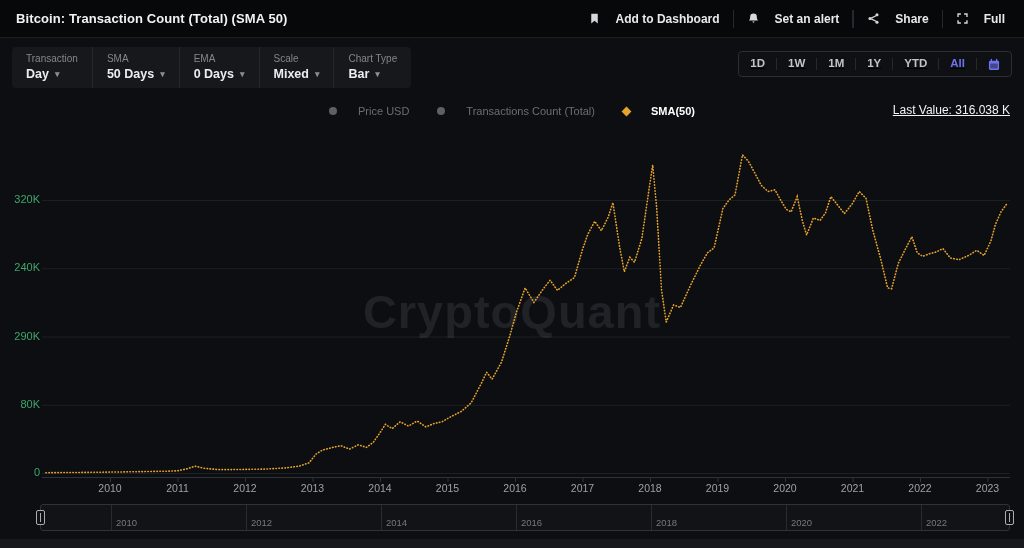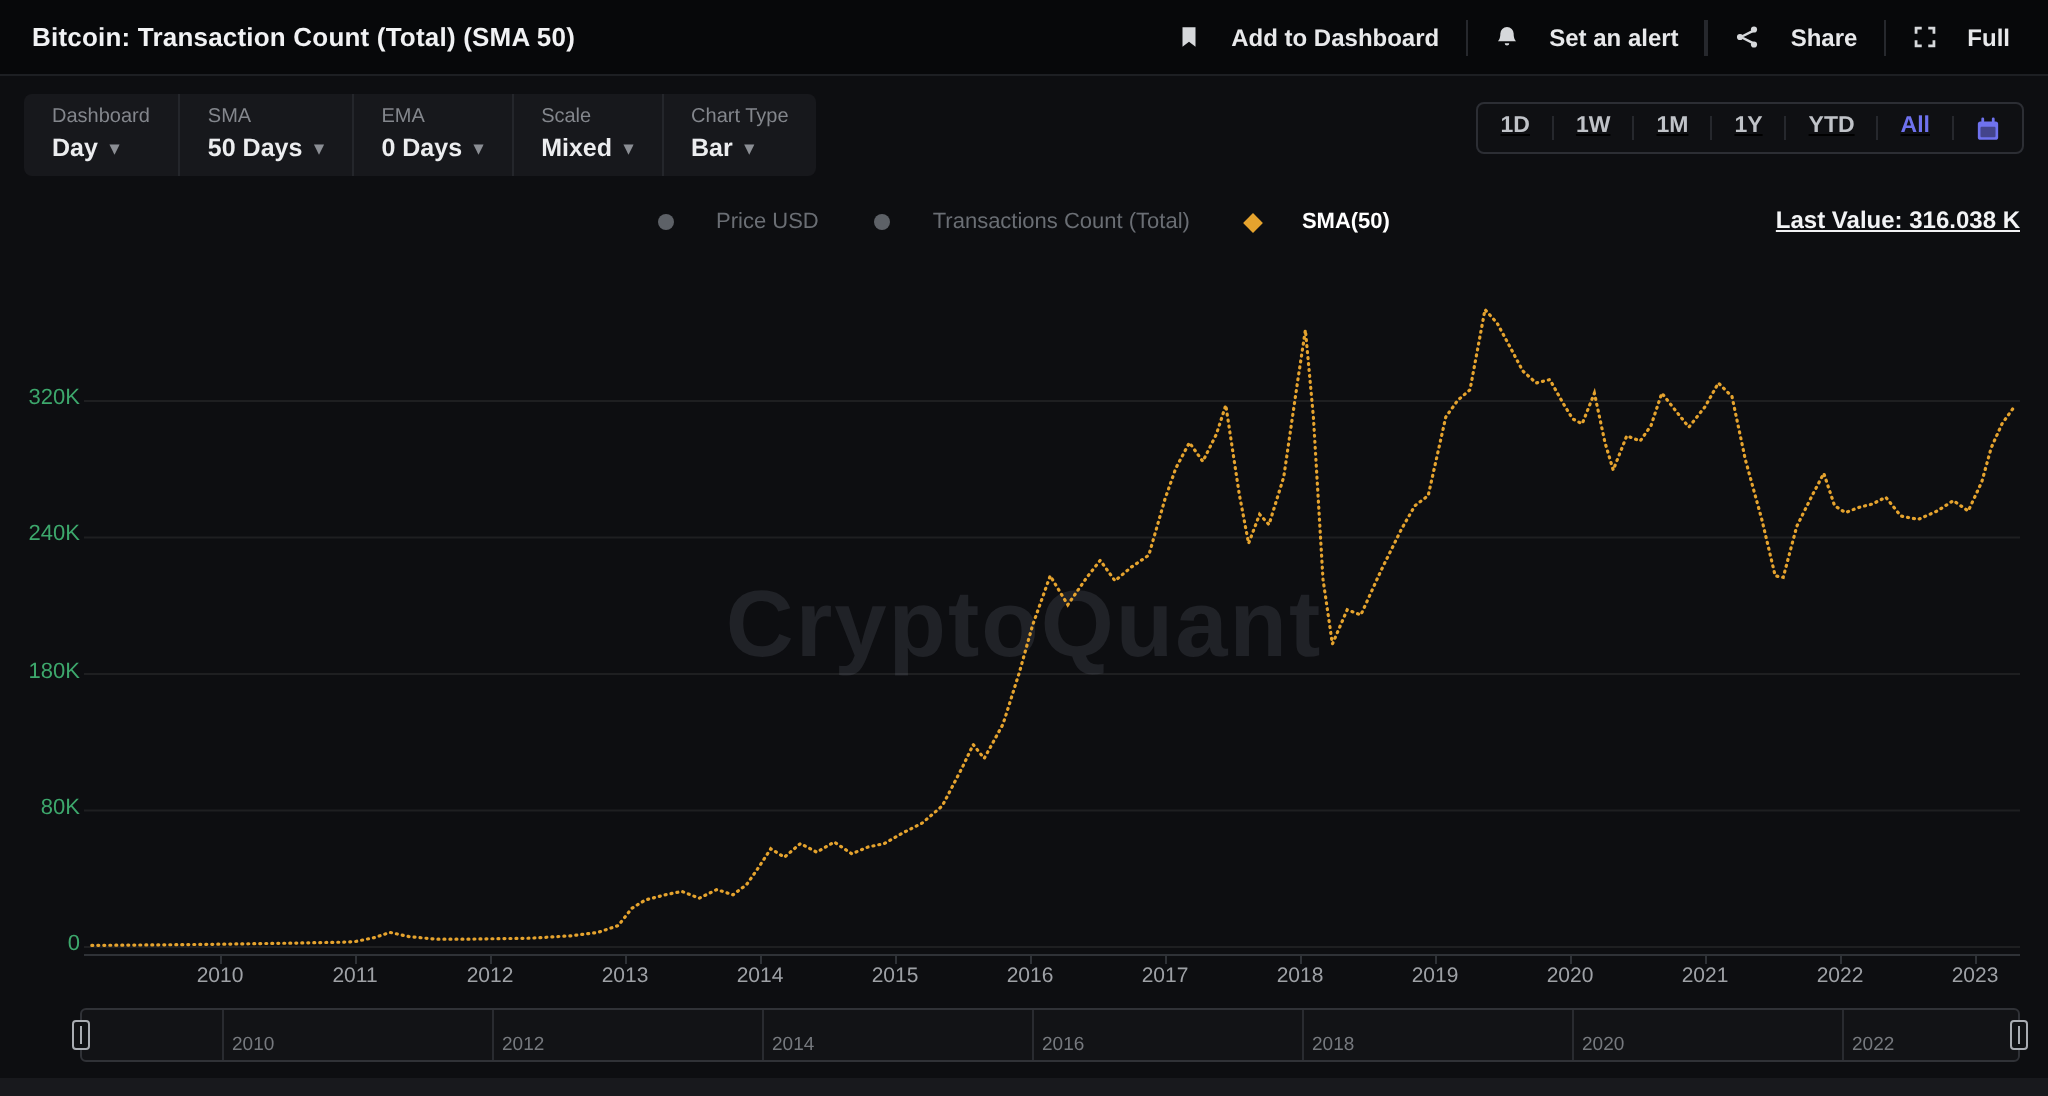--- a/index.html
+++ b/index.html
@@ -38,21 +38,21 @@
 
   
   .legend { position:absolute; top:105px; left:0; width:1024px; display:flex;
     justify-content:center; gap:28px; align-items:center; }
   .legend-item { display:flex; align-items:center; gap:21px; cursor:pointer; }
   .legend-item .mark-circle { width:8px; height:8px; border-radius:50%; }
   .legend-item .mark-diamond { width:7px; height:7px; transform:rotate(45deg); }
   .legend-item .lbl { font-size:11px; color:#6a6e74; }
   .legend-item.active .lbl { color:#ffffff; font-weight:bold; }
 
-  .last-value { position:absolute; top:103px; right:14px; font-size:12px; font-weight:bold;
+  .last-value { position:absolute; top:103px; right:14px; font-size:12px; font-weight:normal;
     color:#f2f3f5; text-decoration:underline; cursor:pointer; }
 
   
   .watermark { position:absolute; top:284px; left:0; width:1024px; text-align:center;
     font-size:47px; font-weight:bold; color:#202227; letter-spacing:1px; pointer-events:none; }
   #chart { position:absolute; top:128px; left:0; }
   .ylabel { position:absolute; left:4px; width:36px; text-align:right; font-size:11px;
     color:#3da76c; }
   .xlabel { position:absolute; width:44px; text-align:center; font-size:10.5px; color:#9ea1a6; top:482px; }
 
@@ -118,21 +118,21 @@
               </g>
             </svg>
           </span>
           <span>Full</span>
         </button>
       </div>
   </header>
 
   <div class="controls" id="controls">
       <div class="ctrl">
-        <div class="ctrl-label">Dashboard</div>
+        <div class="ctrl-label">Transaction</div>
         <div class="ctrl-value">
           <span>Day</span>
           <span class="chev">▾</span>
         </div>
       </div>
       <div class="ctrl">
         <div class="ctrl-label">SMA</div>
         <div class="ctrl-value">
           <span>50 Days</span>
           <span class="chev">▾</span>
@@ -224,21 +224,21 @@
         <line x1="853" x2="853" y1="349.5" y2="354" stroke="#2f3237"></line>
         <line x1="920.5" x2="920.5" y1="349.5" y2="354" stroke="#2f3237"></line>
         <line x1="988" x2="988" y1="349.5" y2="354" stroke="#2f3237"></line>
       </g>
     <path id="sma-path" fill="none" stroke-width="1.6" stroke-linecap="round" stroke-dasharray="0.5 2.5" d="M45.9 344.7L83.0 344.4L110.0 344.1L143.8 343.6L170.8 343.1L177.5 342.8L187.6 340.7L195.0 338.2L204.5 340.3L218.0 341.6L231.5 341.6L245.0 341.4L265.2 341.1L285.5 339.9L299.0 338.2L309.1 334.8L315.9 326.2L322.6 322.0L332.7 319.4L340.9 317.7L349.6 321.1L358.4 316.8L366.5 319.4L373.3 314.3L378.7 306.6L385.4 296.4L392.2 300.6L400.2 293.8L408.4 298.1L417.1 293.0L425.9 298.9L434.0 295.5L442.1 293.8L450.9 288.7L461.0 283.6L471.1 275.0L481.3 255.4L486.6 244.3L492.1 251.2L501.5 234.1L509.6 208.5L516.3 184.6L525.1 159.9L533.9 174.4L543.4 160.7L550.1 152.2L557.5 162.4L565.6 155.6L574.4 149.6L582.5 121.5L587.9 106.1L594.7 93.3L601.4 102.7L608.2 89.1L612.9 74.6L619.6 118.9L624.3 143.7L629.8 129.2L634.5 134.3L641.9 110.4L648.7 63.5L652.7 37.0L656.7 80.5L661.5 161.6L666.2 194.0L673.6 176.9L680.4 179.5L690.5 157.3L700.6 136.8L707.4 124.9L714.1 119.8L722.9 80.5L729.0 72.0L735.0 66.9L742.5 26.8L748.6 33.6L754.6 44.7L761.4 57.5L768.1 63.5L774.9 61.8L781.6 73.7L786.3 81.4L791.1 83.9L797.2 68.6L802.5 93.3L806.6 107.0L813.4 89.9L820.1 92.5L825.5 84.8L830.9 68.6L839.0 78.8L844.4 85.6L852.5 75.4L859.2 63.5L866.0 70.3L872.7 101.9L880.9 131.7L887.6 159.9L891.6 160.7L898.4 135.1L906.5 118.9L911.9 108.7L917.3 124.9L922.7 128.3L929.5 125.7L936.2 124.0L942.9 120.6L950.4 130.0L959.1 131.7L968.6 127.5L976.7 122.3L984.1 127.5L990.9 112.9L995.6 95.9L1001.0 83.9L1007.1 75.4" stroke="#e5a32e"></path>
   </svg>
 
   <div id="ylabels">
       <span class="ylabel" style="top: 193px;">320K</span>
       <span class="ylabel" style="top: 261.25px;">240K</span>
-      <span class="ylabel" style="top: 329.5px;">180K</span>
+      <span class="ylabel" style="top: 329.5px;">290K</span>
       <span class="ylabel" style="top: 397.75px;">80K</span>
       <span class="ylabel" style="top: 466px;">0</span>
     </div>
   <div id="xlabels">
       <span class="xlabel" style="left: 88px;">2010</span>
       <span class="xlabel" style="left: 155.5px;">2011</span>
       <span class="xlabel" style="left: 223px;">2012</span>
       <span class="xlabel" style="left: 290.5px;">2013</span>
       <span class="xlabel" style="left: 358px;">2014</span>
       <span class="xlabel" style="left: 425.5px;">2015</span>

